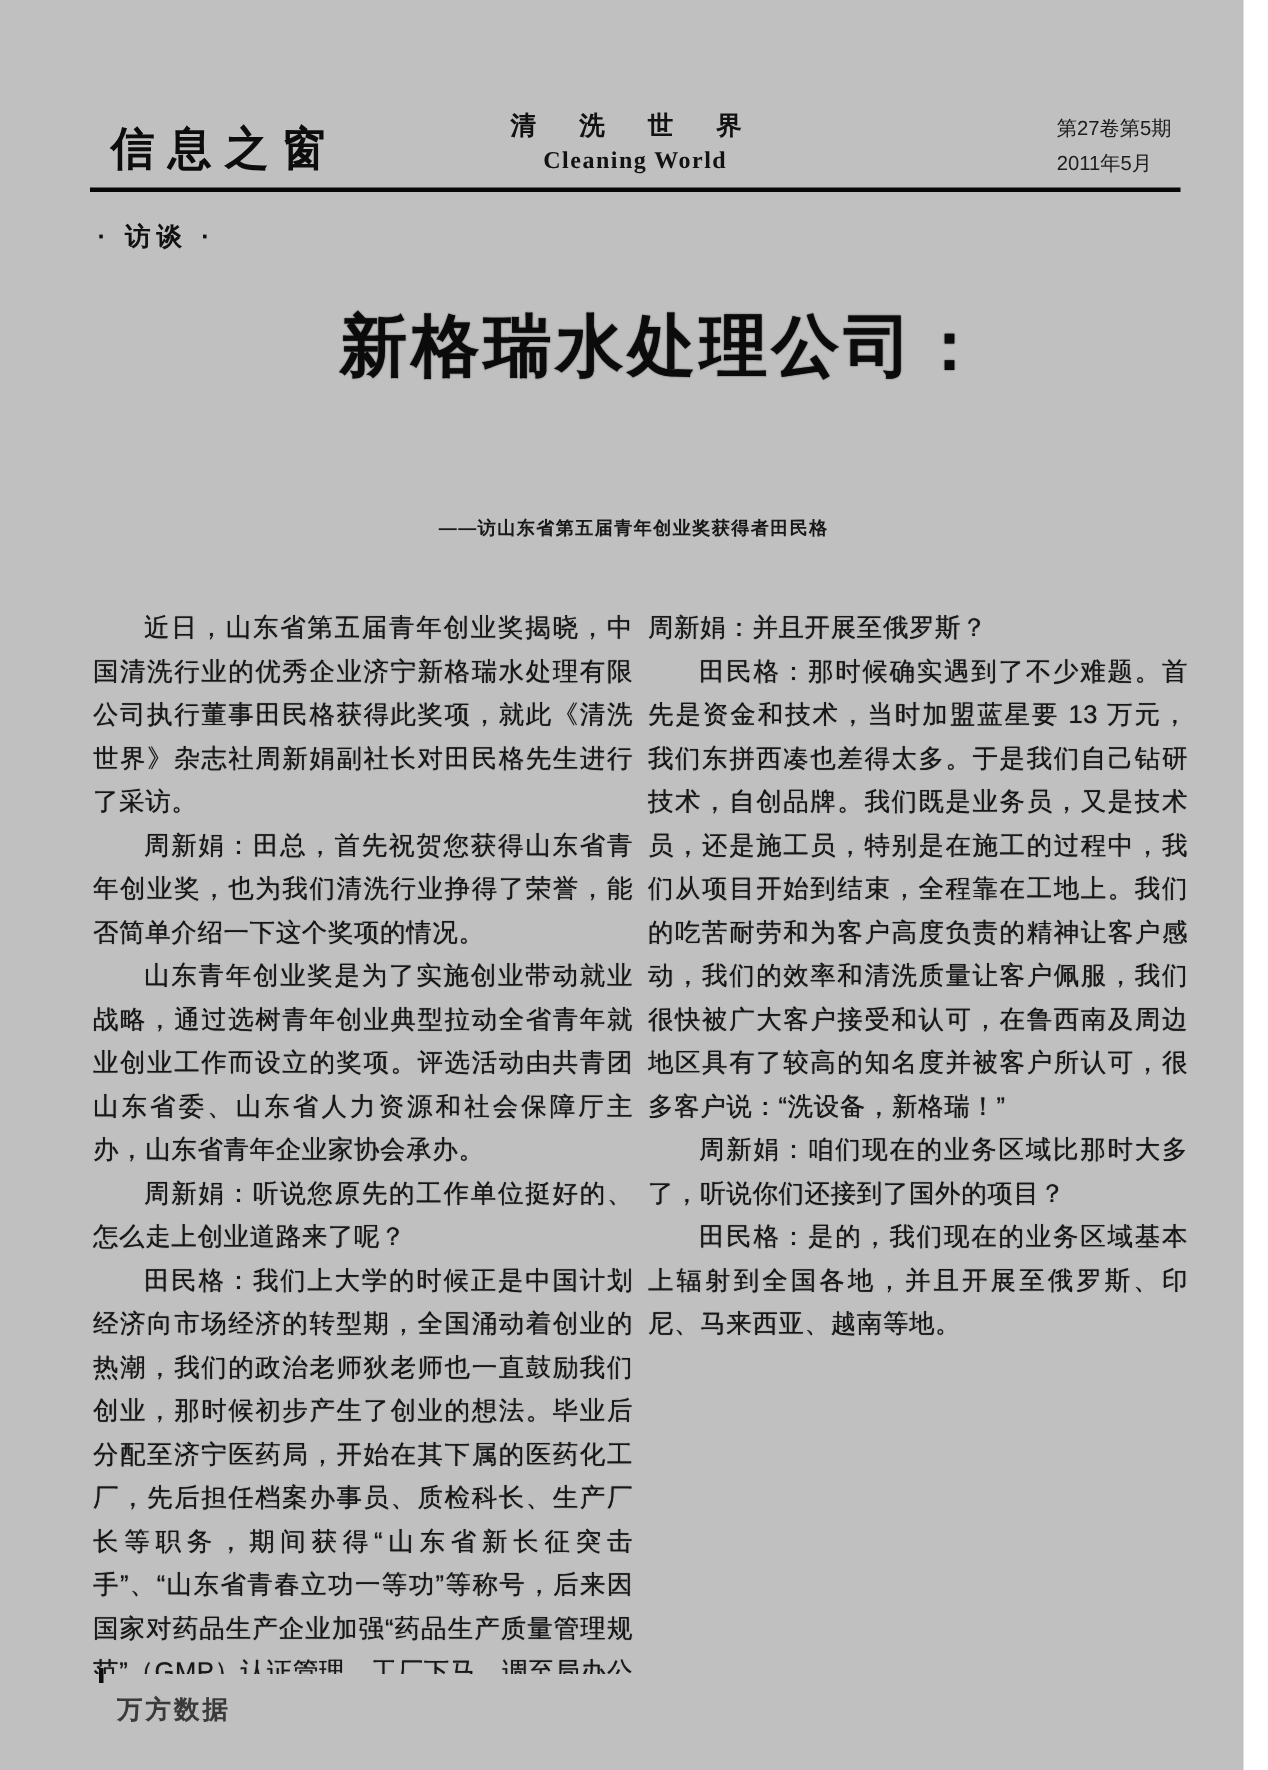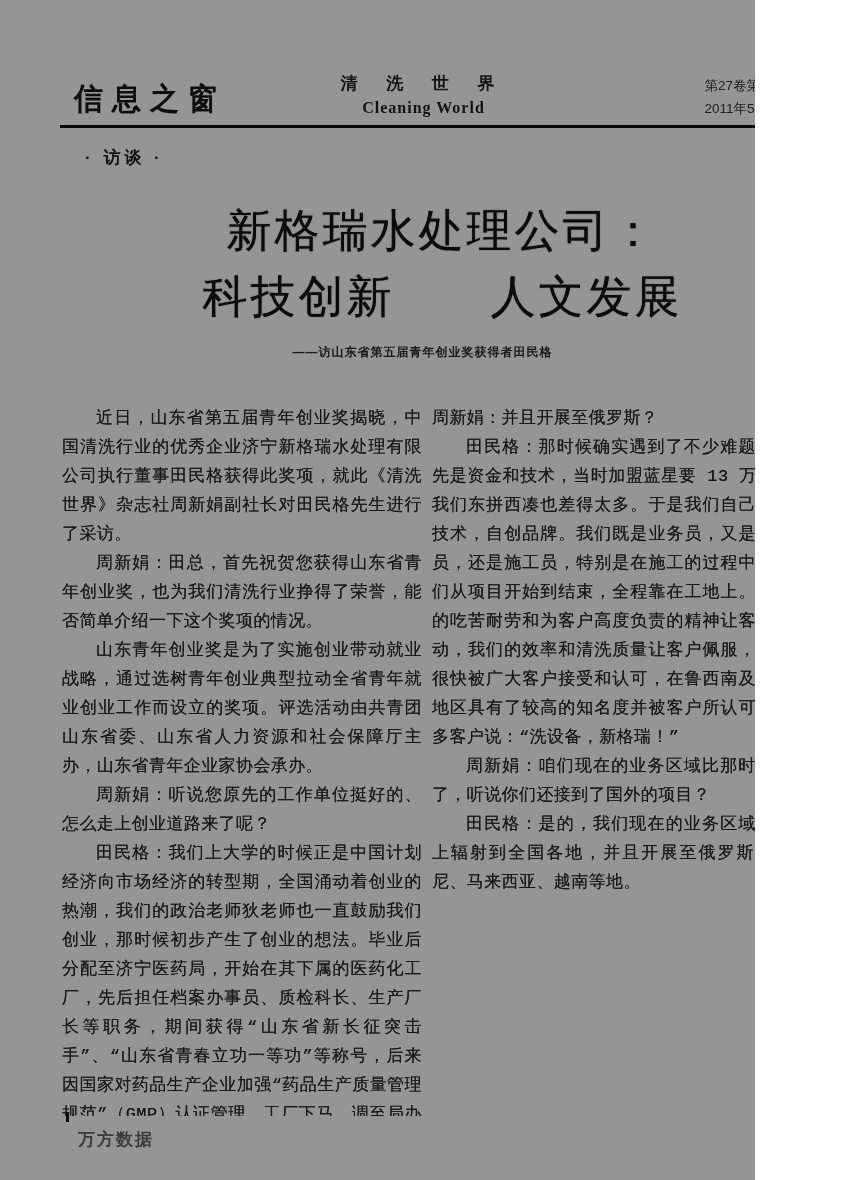--- a/index.html
+++ b/index.html
@@ -3,23 +3,23 @@
 <meta charset="utf-8">
 <style>
   * { margin: 0; padding: 0; box-sizing: border-box; }
   html, body { background: #ffffff; }
   body {
     font-family: "Liberation Sans", "DejaVu Sans", sans-serif;
     color: #1a1a1a;
   }
   .page {
     position: relative;
-    width: 755px;
+    width: 829px;
     height: 1180px;
-    background: #14b8a6;
+    background: #c4b5fd;
     overflow: hidden;
     filter: grayscale(1) contrast(1.04);
   }
   
   .header {
     position: absolute;
     left: 60px;
     top: 0;
     width: 727px;
     height: 128px;
@@ -68,33 +68,32 @@
   }
   
   .section-marker {
     position: absolute;
     left: 65px;
     top: 146px;
     font-size: 17px;
     font-weight: 700;
     letter-spacing: 4px;
     color: #151515;
-    margin-left: 20px;
   }
   
   .title-block {
     position: absolute;
     left: 0;
     width: 845px;
     top: 198px;
     text-align: center;
   }
   .title-line {
     font-size: 45px;
-    font-weight: 400;
+    font-weight: 700;
     letter-spacing: 3px;
     line-height: 66px;
     color: #0f0f0f;
     text-shadow: 0 0 1px #222;
     padding-left: 40px;
   }
   .subtitle {
     position: absolute;
     left: 0;
     width: 845px;
@@ -108,21 +107,20 @@
   
   .body-columns {
     position: absolute;
     left: 62px;
     top: 404px;
     width: 730px;
     height: 712px;
     display: flex;
     gap: 10px;
     overflow: hidden;
-    font-family: Liberation Mono, monospace;
   }
   .column {
     width: 360px;
     font-size: 17px;
     line-height: 29px;
     text-align: justify;
     color: #1b1b1b;
     letter-spacing: 0.4px;
   }
   .column p {
@@ -163,21 +161,20 @@
     <div class="issue-block">
       <div>第27卷第5期</div>
       <div>2011年5月</div>
     </div>
   </div>
 
   <div class="section-marker">· 访谈 ·</div>
 
   <div class="title-block">
     <div class="title-line">新格瑞水处理公司：</div>
-    <div class="title-line">科技创新　　人文发展</div>
   </div>
 
   <div class="subtitle">——访山东省第五届青年创业奖获得者田民格</div>
 
   <div class="body-columns">
     <div class="column col-left">
         <p>近日，山东省第五届青年创业奖揭晓，中国清洗行业的优秀企业济宁新格瑞水处理有限公司执行董事田民格获得此奖项，就此《清洗世界》杂志社周新娟副社长对田民格先生进行了采访。</p>
         <p>周新娟：田总，首先祝贺您获得山东省青年创业奖，也为我们清洗行业挣得了荣誉，能否简单介绍一下这个奖项的情况。</p>
         <p>山东青年创业奖是为了实施创业带动就业战略，通过选树青年创业典型拉动全省青年就业创业工作而设立的奖项。评选活动由共青团山东省委、山东省人力资源和社会保障厅主办，山东省青年企业家协会承办。</p>
         <p>周新娟：听说您原先的工作单位挺好的、怎么走上创业道路来了呢？</p>

